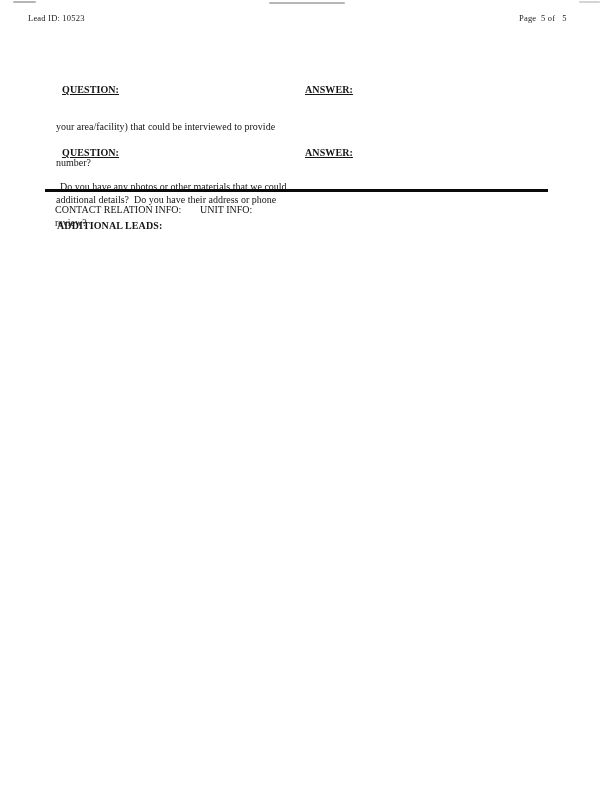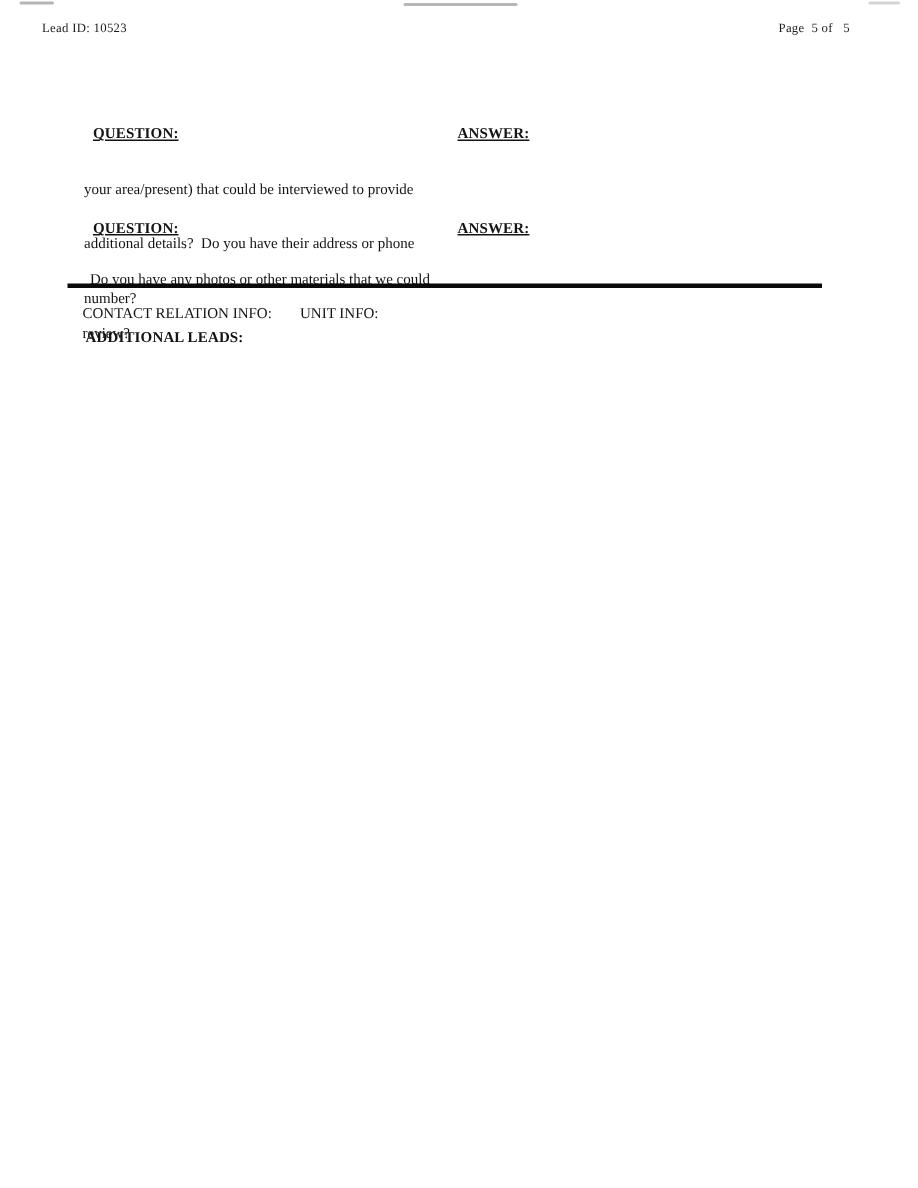--- a/index.html
+++ b/index.html
@@ -66,23 +66,23 @@
   <div class="scan-artifact art-1"></div>
   <div class="scan-artifact art-2"></div>
   <div class="scan-artifact art-3"></div>
 
   <div class="abs hdr-text" style="left:28px; top:13px;">Lead ID: 10523</div>
   <div class="abs hdr-text" style="left:519px; top:13px;">Page  5 of   5</div>
 
   <div class="abs label-bold" style="left:62px; top:84px;">QUESTION:</div>
   <div class="abs label-bold" style="left:305px; top:84px;">ANSWER:</div>
   <div class="abs body-lines" style="left:56px; top:96px;">
-    <div class="line">your area/present) that could be interviewed to provide</div>
+    <div class="line">your area/facility) that could be interviewed to provide</div>
+    <div class="line">number?</div>
     <div class="line">additional details?  Do you have their address or phone</div>
-    <div class="line">number?</div>
   </div>
 
   <div class="abs label-bold" style="left:62px; top:147px;">QUESTION:</div>
   <div class="abs label-bold" style="left:305px; top:147px;">ANSWER:</div>
   <div class="abs body-lines" style="left:55px; top:156px;">
     <div class="line first">Do you have any photos or other materials that we could</div>
     <div class="line">review?</div>
   </div>
 
   <div class="divider"></div>

